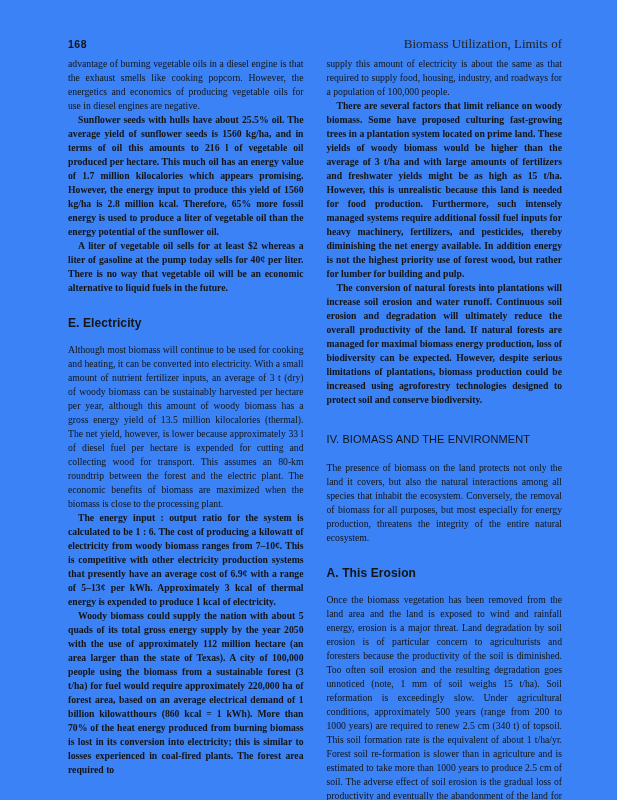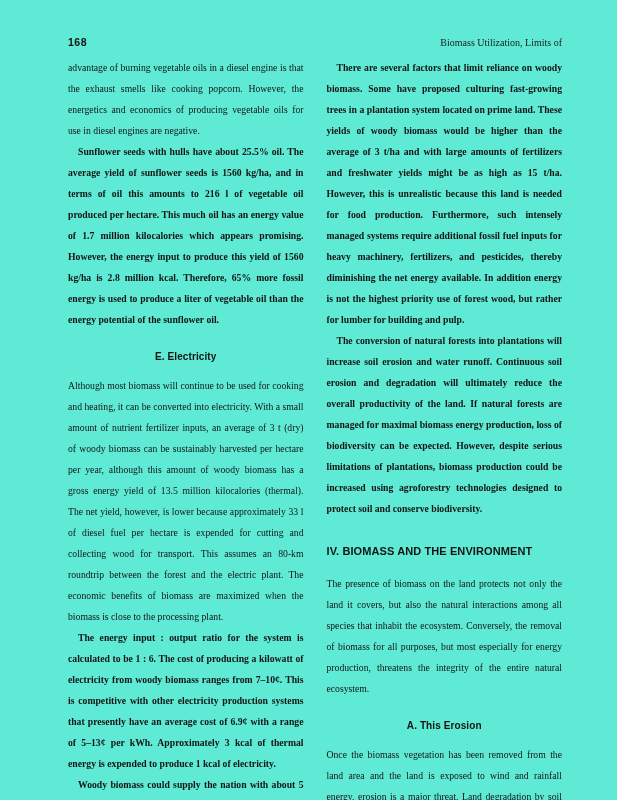--- a/index.html
+++ b/index.html
@@ -5,21 +5,21 @@
   html, body {
     margin: 0;
     padding: 0;
     background: #e9e9e9;
   }
   .page {
     position: relative;
     width: 617px;
     height: 800px;
     margin: 0 auto;
-    background: #5eead4;
+    background: #3b82f6;
     color: #141414;
     font-family: "Liberation Serif", serif;
     overflow: hidden;
     box-sizing: border-box;
   }
   .running-header {
     position: absolute;
     top: 36px;
     left: 68px;
     right: 55px;
@@ -28,81 +28,82 @@
     align-items: baseline;
   }
   .page-number {
     font-family: "Liberation Sans", sans-serif;
     font-weight: bold;
     font-size: 10.5px;
     letter-spacing: 0.5px;
   }
   .running-head-title {
     font-family: "Liberation Serif", serif;
-    font-size: 10px;
+    font-size: 13px;
     color: #222;
     margin-left: 17px;
   }
   .columns {
     position: absolute;
     top: 57px;
     left: 68px;
     width: 494px;
     display: flex;
     gap: 23px;
   }
   .column {
     width: 236px;
     box-sizing: border-box;
   }
   .para {
     margin: 0;
     font-size: 9.7px;
-    line-height: 21px;
+    line-height: 14px;
     text-align: justify;
     text-justify: inter-word;
   }
   .para.indent {
     text-indent: 10px;
     font-weight: bold;
   }
   .heading-sub {
     font-family: "Liberation Sans", sans-serif;
     font-weight: bold;
-    font-size: 10px;
+    font-size: 12px;
     letter-spacing: 0.1px;
     margin: 21px 0 13px 0;
-    text-align: center;
   }
   .heading-main {
     font-family: "Liberation Sans", sans-serif;
-    font-weight: bold;
+    font-weight: normal;
     font-size: 11px;
     letter-spacing: 0.1px;
     margin: 26px 0 16px 0;
   }
 </style>
 </head>
 <body>
 
 <div class="page">
   <div class="running-header">
     <span class="page-number">168</span>
     <span class="running-head-title">Biomass Utilization, Limits of</span>
   </div>
   <div class="columns">
     <div class="column">
         <p class="para">advantage of burning vegetable oils in a diesel engine is that the exhaust smells like cooking popcorn. However, the energetics and economics of producing vegetable oils for use in diesel engines are negative.</p>
         <p class="para indent">Sunflower seeds with hulls have about 25.5% oil. The average yield of sunflower seeds is 1560 kg/ha, and in terms of oil this amounts to 216 l of vegetable oil produced per hectare. This much oil has an energy value of 1.7 million kilocalories which appears promising. However, the energy input to produce this yield of 1560 kg/ha is 2.8 million kcal. Therefore, 65% more fossil energy is used to produce a liter of vegetable oil than the energy potential of the sunflower oil.</p>
+        <p class="para indent">A liter of vegetable oil sells for at least $2 whereas a liter of gasoline at the pump today sells for 40¢ per liter. There is no way that vegetable oil will be an economic alternative to liquid fuels in the future.</p>
         <h2 class="heading-sub">E. Electricity</h2>
         <p class="para">Although most biomass will continue to be used for cooking and heating, it can be converted into electricity. With a small amount of nutrient fertilizer inputs, an average of 3 t (dry) of woody biomass can be sustainably harvested per hectare per year, although this amount of woody biomass has a gross energy yield of 13.5 million kilocalories (thermal). The net yield, however, is lower because approximately 33 l of diesel fuel per hectare is expended for cutting and collecting wood for transport. This assumes an 80-km roundtrip between the forest and the electric plant. The economic benefits of biomass are maximized when the biomass is close to the processing plant.</p>
         <p class="para indent">The energy input : output ratio for the system is calculated to be 1 : 6. The cost of producing a kilowatt of electricity from woody biomass ranges from 7–10¢. This is competitive with other electricity production systems that presently have an average cost of 6.9¢ with a range of 5–13¢ per kWh. Approximately 3 kcal of thermal energy is expended to produce 1 kcal of electricity.</p>
         <p class="para indent">Woody biomass could supply the nation with about 5 quads of its total gross energy supply by the year 2050 with the use of approximately 112 million hectare (an area larger than the state of Texas). A city of 100,000 people using the biomass from a sustainable forest (3 t/ha) for fuel would require approximately 220,000 ha of forest area, based on an average electrical demand of 1 billion kilowatthours (860 kcal = 1 kWh). More than 70% of the heat energy produced from burning biomass is lost in its conversion into electricity; this is similar to losses experienced in coal-fired plants. The forest area required to</p>
       </div>
     <div class="column">
+        <p class="para">supply this amount of electricity is about the same as that required to supply food, housing, industry, and roadways for a population of 100,000 people.</p>
         <p class="para indent">There are several factors that limit reliance on woody biomass. Some have proposed culturing fast-growing trees in a plantation system located on prime land. These yields of woody biomass would be higher than the average of 3 t/ha and with large amounts of fertilizers and freshwater yields might be as high as 15 t/ha. However, this is unrealistic because this land is needed for food production. Furthermore, such intensely managed systems require additional fossil fuel inputs for heavy machinery, fertilizers, and pesticides, thereby diminishing the net energy available. In addition energy is not the highest priority use of forest wood, but rather for lumber for building and pulp.</p>
         <p class="para indent">The conversion of natural forests into plantations will increase soil erosion and water runoff. Continuous soil erosion and degradation will ultimately reduce the overall productivity of the land. If natural forests are managed for maximal biomass energy production, loss of biodiversity can be expected. However, despite serious limitations of plantations, biomass production could be increased using agroforestry technologies designed to protect soil and conserve biodiversity.</p>
         <h2 class="heading-main">IV. BIOMASS AND THE ENVIRONMENT</h2>
         <p class="para">The presence of biomass on the land protects not only the land it covers, but also the natural interactions among all species that inhabit the ecosystem. Conversely, the removal of biomass for all purposes, but most especially for energy production, threatens the integrity of the entire natural ecosystem.</p>
         <h2 class="heading-sub">A. This Erosion</h2>
         <p class="para">Once the biomass vegetation has been removed from the land area and the land is exposed to wind and rainfall energy, erosion is a major threat. Land degradation by soil erosion is of particular concern to agriculturists and foresters because the productivity of the soil is diminished. Too often soil erosion and the resulting degradation goes unnoticed (note, 1 mm of soil weighs 15 t/ha). Soil reformation is exceedingly slow. Under agricultural conditions, approximately 500 years (range from 200 to 1000 years) are required to renew 2.5 cm (340 t) of topsoil. This soil formation rate is the equivalent of about 1 t/ha/yr. Forest soil re-formation is slower than in agriculture and is estimated to take more than 1000 years to produce 2.5 cm of soil. The adverse effect of soil erosion is the gradual loss of productivity and eventually the abandonment of the land for crop production.</p>
       </div>
   </div>
 </div>
 

